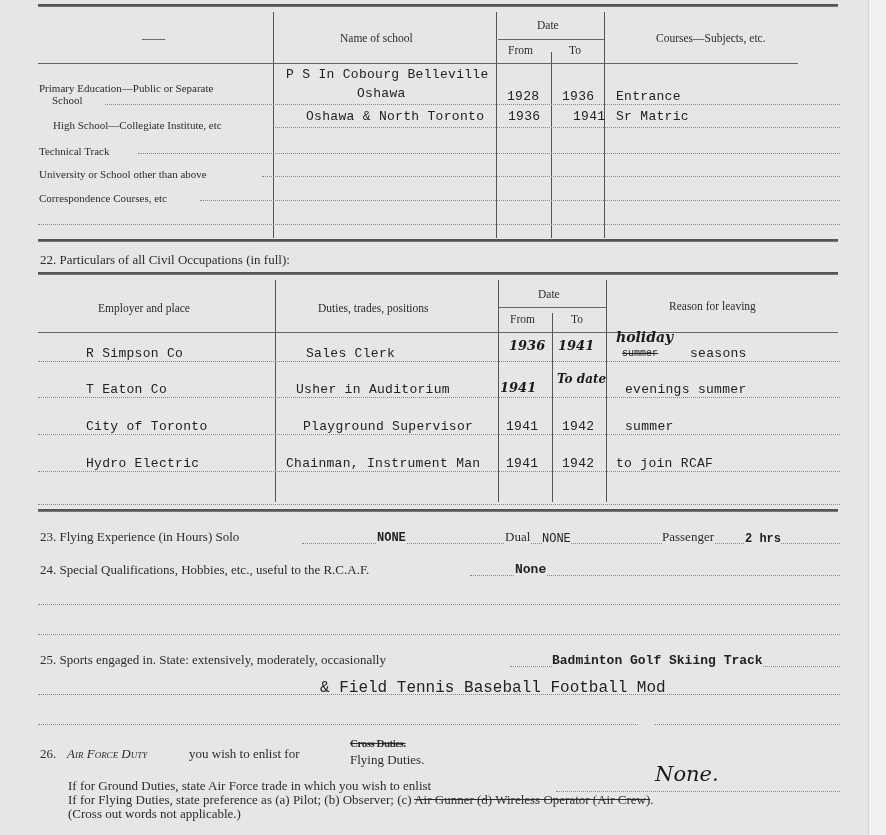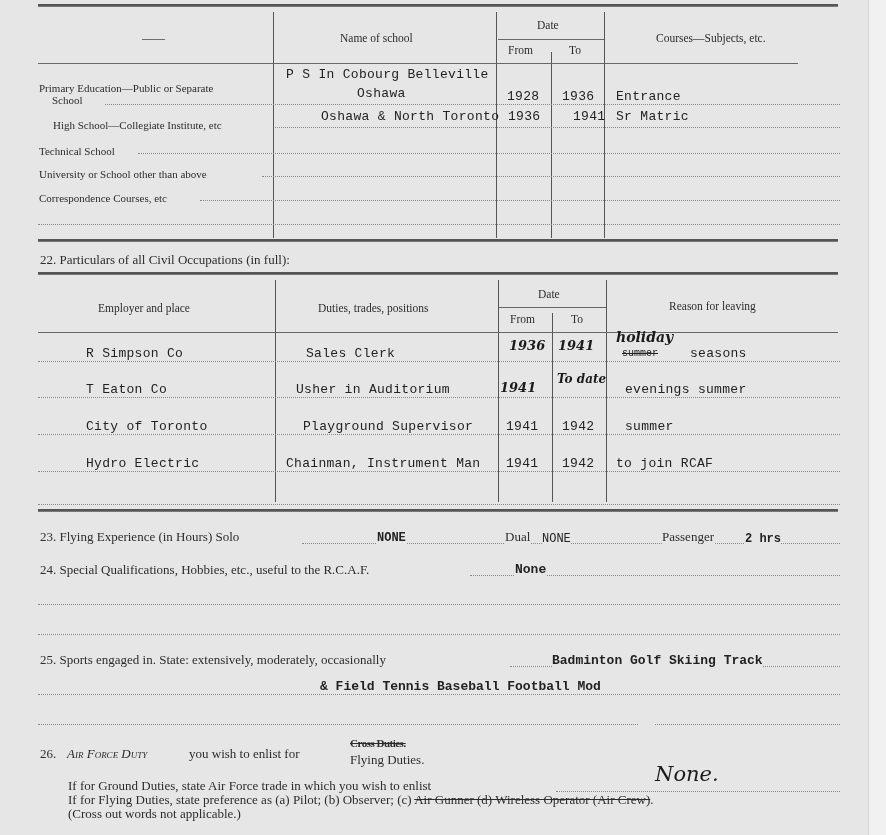--- a/index.html
+++ b/index.html
@@ -47,27 +47,27 @@
 <div class="abs ser lbl" style="left:39px;top:82px;">Primary Education—Public or Separate</div>
 <div class="abs ser lbl" style="left:52px;top:94px;">School</div>
 <div class="abs mono tw" style="left:286px;top:67px;">P S In Cobourg Belleville</div>
 <div class="abs mono tw" style="left:357px;top:86px;">Oshawa</div>
 <div class="abs mono tw" style="left:507px;top:89px;">1928</div>
 <div class="abs mono tw" style="left:562px;top:89px;">1936</div>
 <div class="abs mono tw" style="left:616px;top:89px;">Entrance</div>
 <div class="dots" style="left:105px;top:104px;width:735px;"></div>
 
 <div class="abs ser lbl" style="left:53px;top:119px;">High School—Collegiate Institute, etc</div>
-<div class="abs mono tw" style="left:321px;top:109px;">Oshawa &amp; North Toronto</div>
+<div class="abs mono tw" style="left:306px;top:109px;">Oshawa &amp; North Toronto</div>
 <div class="abs mono tw" style="left:508px;top:109px;">1936</div>
 <div class="abs mono tw" style="left:573px;top:109px;">1941</div>
 <div class="abs mono tw" style="left:616px;top:109px;">Sr Matric</div>
 <div class="dots" style="left:275px;top:127px;width:565px;"></div>
 
-<div class="abs ser lbl" style="left:39px;top:145px;">Technical School</div>
+<div class="abs ser lbl" style="left:39px;top:145px;">Technical Track</div>
 <div class="dots" style="left:138px;top:153px;width:702px;"></div>
 <div class="abs ser lbl" style="left:39px;top:168px;">University or School other than above</div>
 <div class="dots" style="left:262px;top:176px;width:578px;"></div>
 <div class="abs ser lbl" style="left:39px;top:192px;text-align:right;">Correspondence Courses, etc</div>
 <div class="dots" style="left:200px;top:200px;width:640px;"></div>
 <div class="dots" style="left:38px;top:224px;width:802px;"></div>
 <div class="rule2" style="left:38px;top:239px;width:800px;"></div>
 
 <div class="abs ser q" style="left:40px;top:252px;">22. Particulars of all Civil Occupations (in full):</div>
 <div class="rule2" style="left:38px;top:272px;width:800px;"></div>
@@ -128,21 +128,21 @@
 
 <div class="abs ser q" style="left:40px;top:562px;">24. Special Qualifications, Hobbies, etc., useful to the R.C.A.F.</div>
 <div class="dots" style="left:470px;top:575px;width:370px;"></div>
 <div class="abs mono" style="left:515px;top:562px;font-size:13px;font-weight:bold;background:#e6e6e6;">None</div>
 <div class="dots" style="left:38px;top:604px;width:802px;"></div>
 <div class="dots" style="left:38px;top:634px;width:802px;"></div>
 
 <div class="abs ser q" style="left:40px;top:652px;">25. Sports engaged in.  State: extensively, moderately, occasionally</div>
 <div class="dots" style="left:510px;top:666px;width:330px;"></div>
 <div class="abs mono" style="left:552px;top:653px;font-size:13px;font-weight:bold;background:#e6e6e6;">Badminton Golf Skiing Track</div>
-<div class="abs mono" style="left:320px;top:679px;font-size:13px;font-weight:bold;">&amp; Field Tennis Baseball Football Mod</div>
+<div class="abs mono" style="left:320px;top:679px;font-size:16px;font-weight:normal;">&amp; Field Tennis Baseball Football Mod</div>
 <div class="dots" style="left:38px;top:694px;width:802px;"></div>
 <div class="dots" style="left:38px;top:724px;width:600px;"></div>
 <div class="dots" style="left:655px;top:724px;width:185px;"></div>
 
 <div class="abs ser q" style="left:40px;top:746px;">26.</div>
 <div class="abs ser q sc" style="left:67px;top:746px;font-style:italic;">Air Force Duty</div>
 <div class="abs ser q" style="left:189px;top:746px;">you wish to enlist for</div>
 <div class="abs ser strike" style="left:350px;top:737px;font-size:11px;font-weight:bold;letter-spacing:-0.5px;">Cross Duties.</div>
 <div class="abs ser q" style="left:350px;top:752px;">Flying Duties.</div>
 

